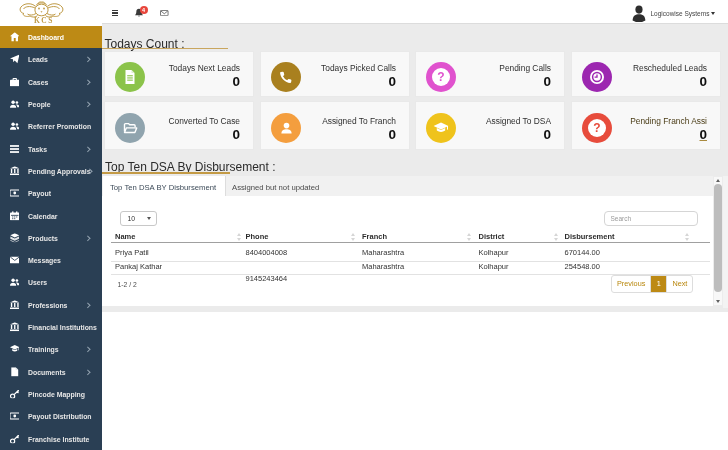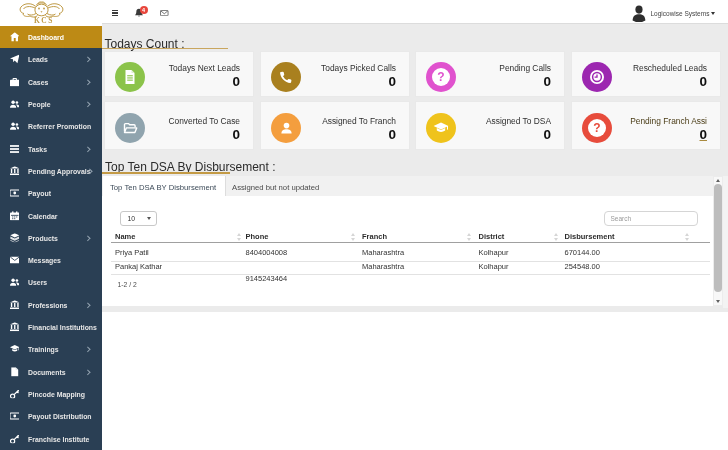--- a/index.html
+++ b/index.html
@@ -379,20 +379,25 @@
   <div class="td" style="left:564.5px;top:248px">670144.00</div>
   <div class="hline" style="left:111px;top:260.5px;width:599px"></div>
   <div class="td" style="left:115px;top:262px">Pankaj Kathar</div>
   <div class="td" style="left:245.5px;top:274px">9145243464</div>
   <div class="td" style="left:362px;top:262px">Maharashtra</div>
   <div class="td" style="left:478.5px;top:262px">Kolhapur</div>
   <div class="td" style="left:564.5px;top:262px">254548.00</div>
   <div class="hline" style="left:111px;top:273.5px;width:599px"></div>
 
   <div class="td" style="left:117.5px;top:280.5px;font-size:6.8px;color:#4d4d4d">1-2 / 2</div>
+  <div id="pager">
+    <div class="pg">Previous</div>
+    <div class="pga">1</div>
+    <div class="pg">Next</div>
+  </div>
 
   <div class="abs" style="left:102px;top:312px;width:626px;height:138px;background:#fff"></div>
 
   <div id="sbtrack"></div>
   <div class="sarr" style="top:178.5px;border-bottom:3.6px solid #606060"></div>
   <div id="sbthumb"></div>
   <div class="sarr" style="top:299.5px;border-top:3.6px solid #606060"></div>
 </div>
 
 </body></html>

